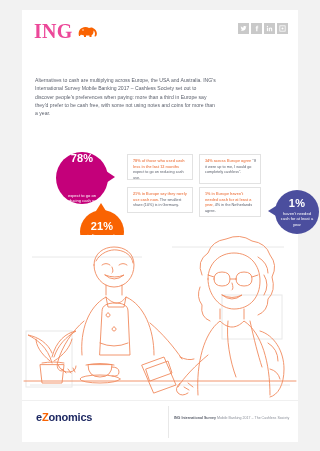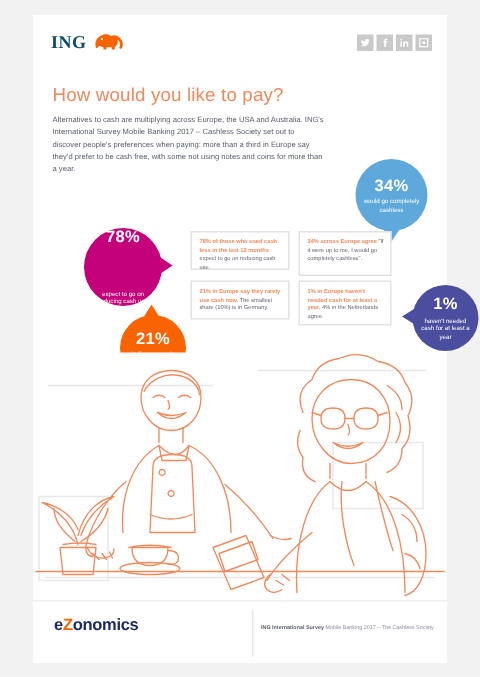--- a/index.html
+++ b/index.html
@@ -27,23 +27,23 @@
     width: 100%; height: 40px;
     background: #ffffff;
   }
   .ing-logo {
     position: absolute; left: 12px; top: 11px;
     display: flex; align-items: center;
   }
   .ing-text {
     font-family: "Liberation Serif", serif;
     font-weight: bold;
-    font-size: 12px;
+    font-size: 20px;
     letter-spacing: .3px;
-    color: #0c4a6e;
+    color: #ec4899;
     line-height: 1;
   }
   .lion {
     position: relative;
     margin-left: 4px;
     width: 22px; height: 13px;
   }
   .lion svg { display:block; }
   .social {
     position: absolute; right: 10px; top: 13px;
@@ -239,28 +239,22 @@
         </span>
         <span class="soc">
           <svg width="7" height="7" viewBox="0 0 10 10">
               <rect x="1.2" y="1.2" width="7.6" height="7.6" fill="none" stroke="#ffffff" stroke-width="1.1"></rect>
               <circle cx="5" cy="5" r="1.5" fill="#ffffff"></circle>
             </svg>
         </span>
       </div>
     </div>
 
-    <h1 class="headline">How would you like to pay?</h1>
     <p class="intro">Alternatives to cash are multiplying across Europe, the USA and Australia. ING's International Survey Mobile Banking 2017 – Cashless Society set out to discover people's preferences when paying: more than a third in Europe say they'd prefer to be cash free, with some not using notes and coins for more than a year.</p>
 
-    <div class="pin" id="pin-34">
-      <span class="big">34%</span>
-      <span class="sub">would go completely cashless</span>
-      <span class="tail"></span>
-    </div>
 
     <div class="pin" id="pin-78">
       <span class="big">78%</span>
       <span class="sub">expect to go on reducing cash use</span>
       <span class="tail"></span>
     </div>
 
     <div class="pin" id="pin-21">
       <span class="big">21%</span>
       <span class="sub">in Europe rarely use cash</span>

